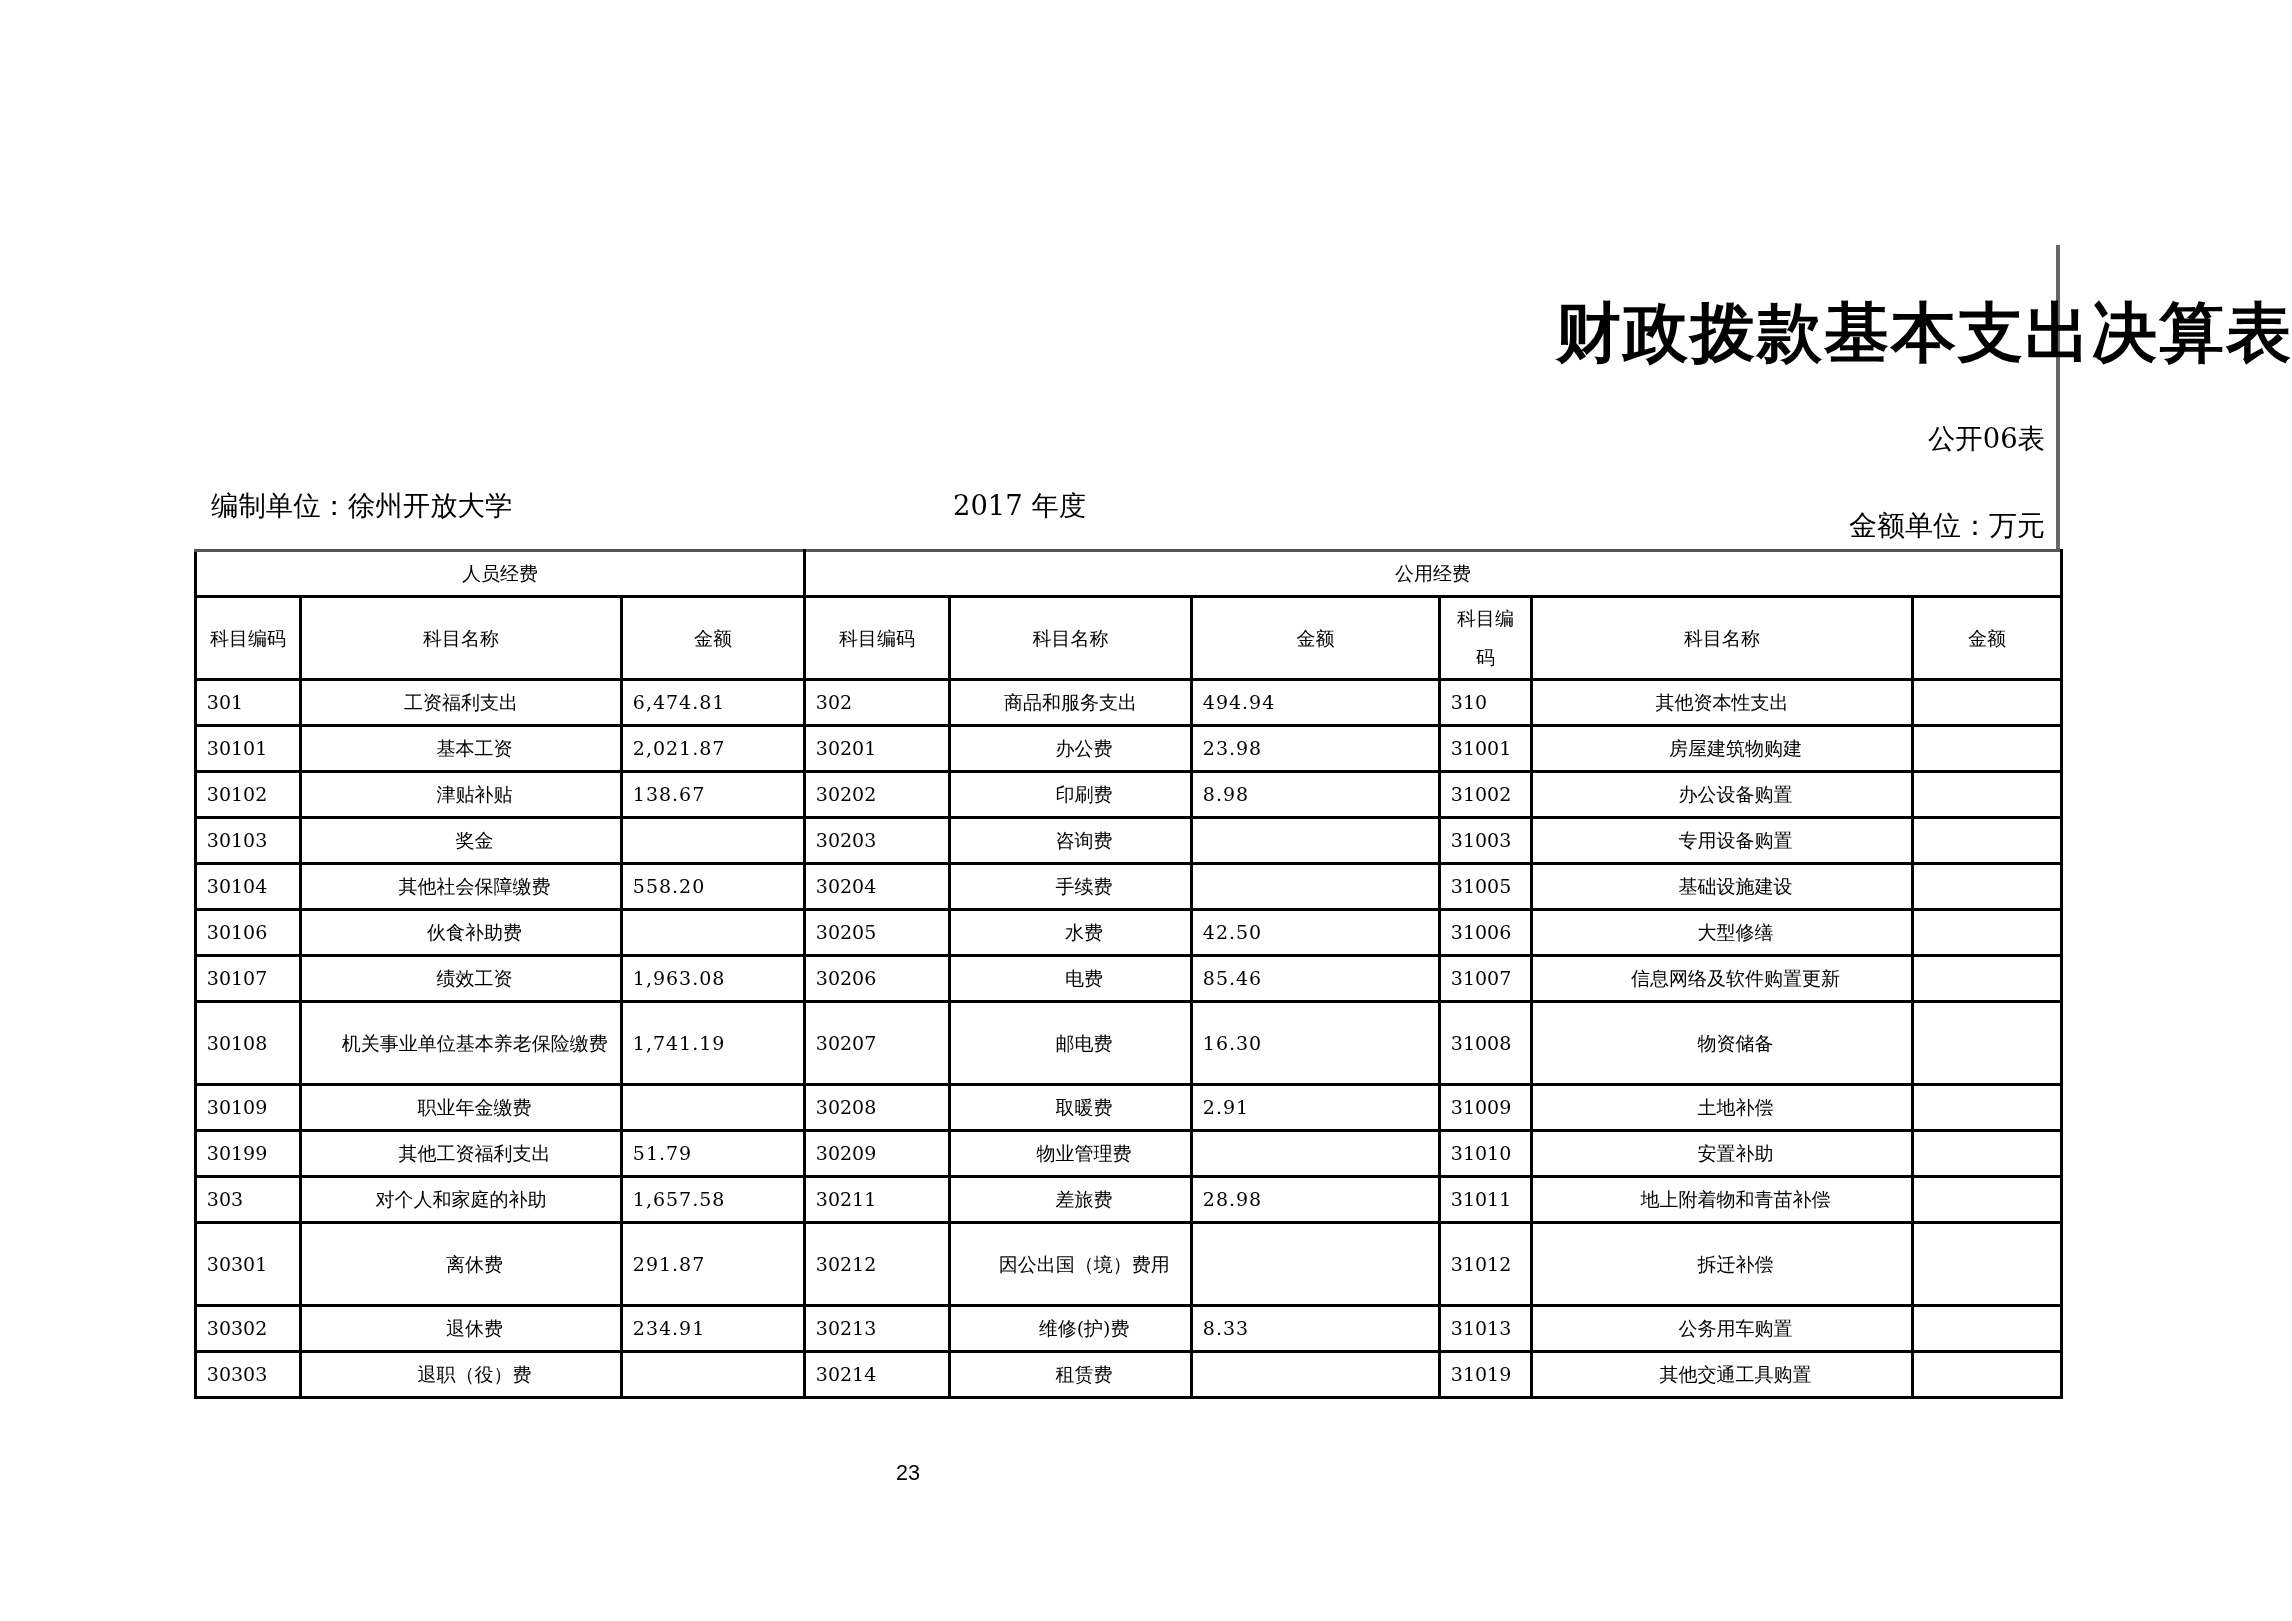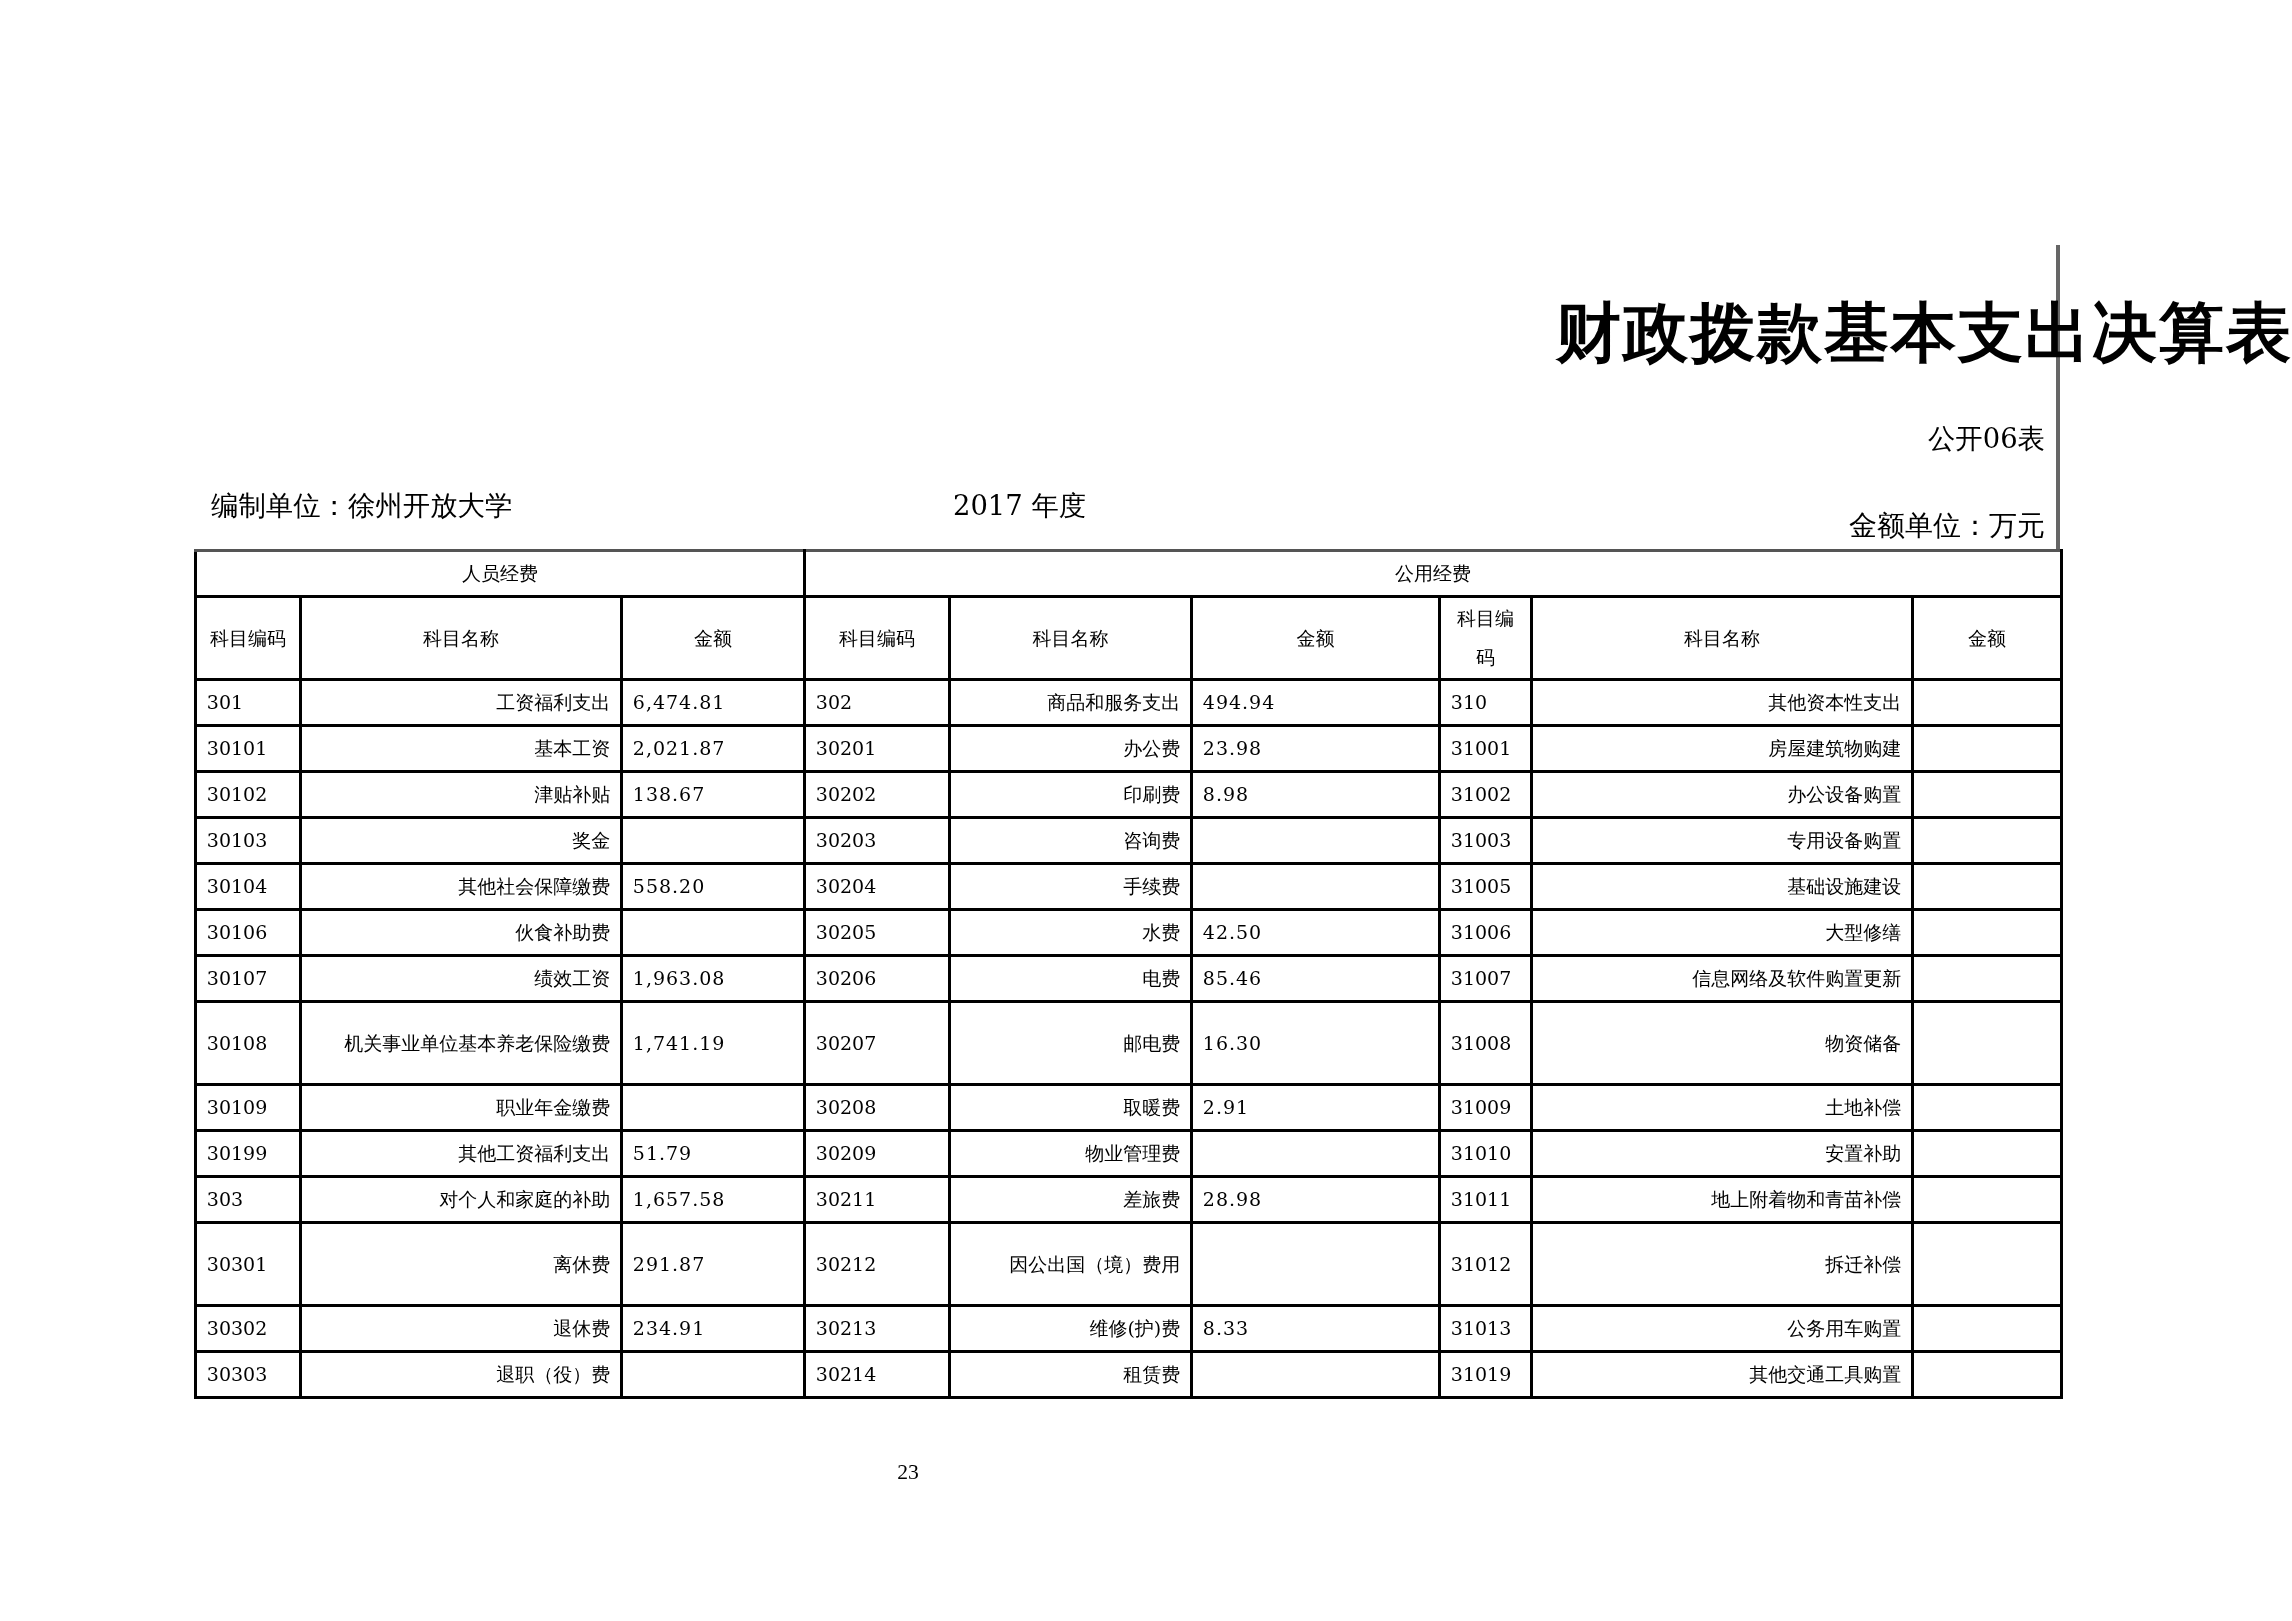--- a/index.html
+++ b/index.html
@@ -35,27 +35,27 @@
   }
   table.budget td {
     border: 3.9px solid #000; padding: 0 9.8px; line-height: 43px;
     white-space: nowrap; overflow: hidden; vertical-align: middle;
   }
   table.budget tr.group-head td { border-top-color: #555; height: 37px; text-align: center; }
   table.budget tr.col-head td { height: 80px; text-align: center; line-height: 39px; }
   table.budget tr.row td { height: 36px; }
   table.budget tr.row.tall td { height: 80px; }
   td.code { text-align: left; }
-  td.name { text-align: right; }
+  td.name { text-align: center; }
   td.name.sub { padding-left: 37px; }
   td.name.wrap { white-space: normal; line-height: 43px; }
   td.amt { text-align: left; font-family: "DejaVu Serif", "Liberation Serif", serif; letter-spacing: 1px; }
   .page-num {
     position: absolute; left: 0; width: 1816px; top: 1460px; text-align: center;
-    font-family: Liberation Serif, serif; font-size: 21.6px;
+    font-family: Liberation Sans, sans-serif; font-size: 21.6px;
   }
 </style>
 </head>
 <body>
 
 <div class="vline-gray"></div>
 
 <div class="title">财政拨款基本支出决算表</div>
 <div class="form-no">公开06表</div>
 <div class="unit-org">编制单位：徐州开放大学</div>

